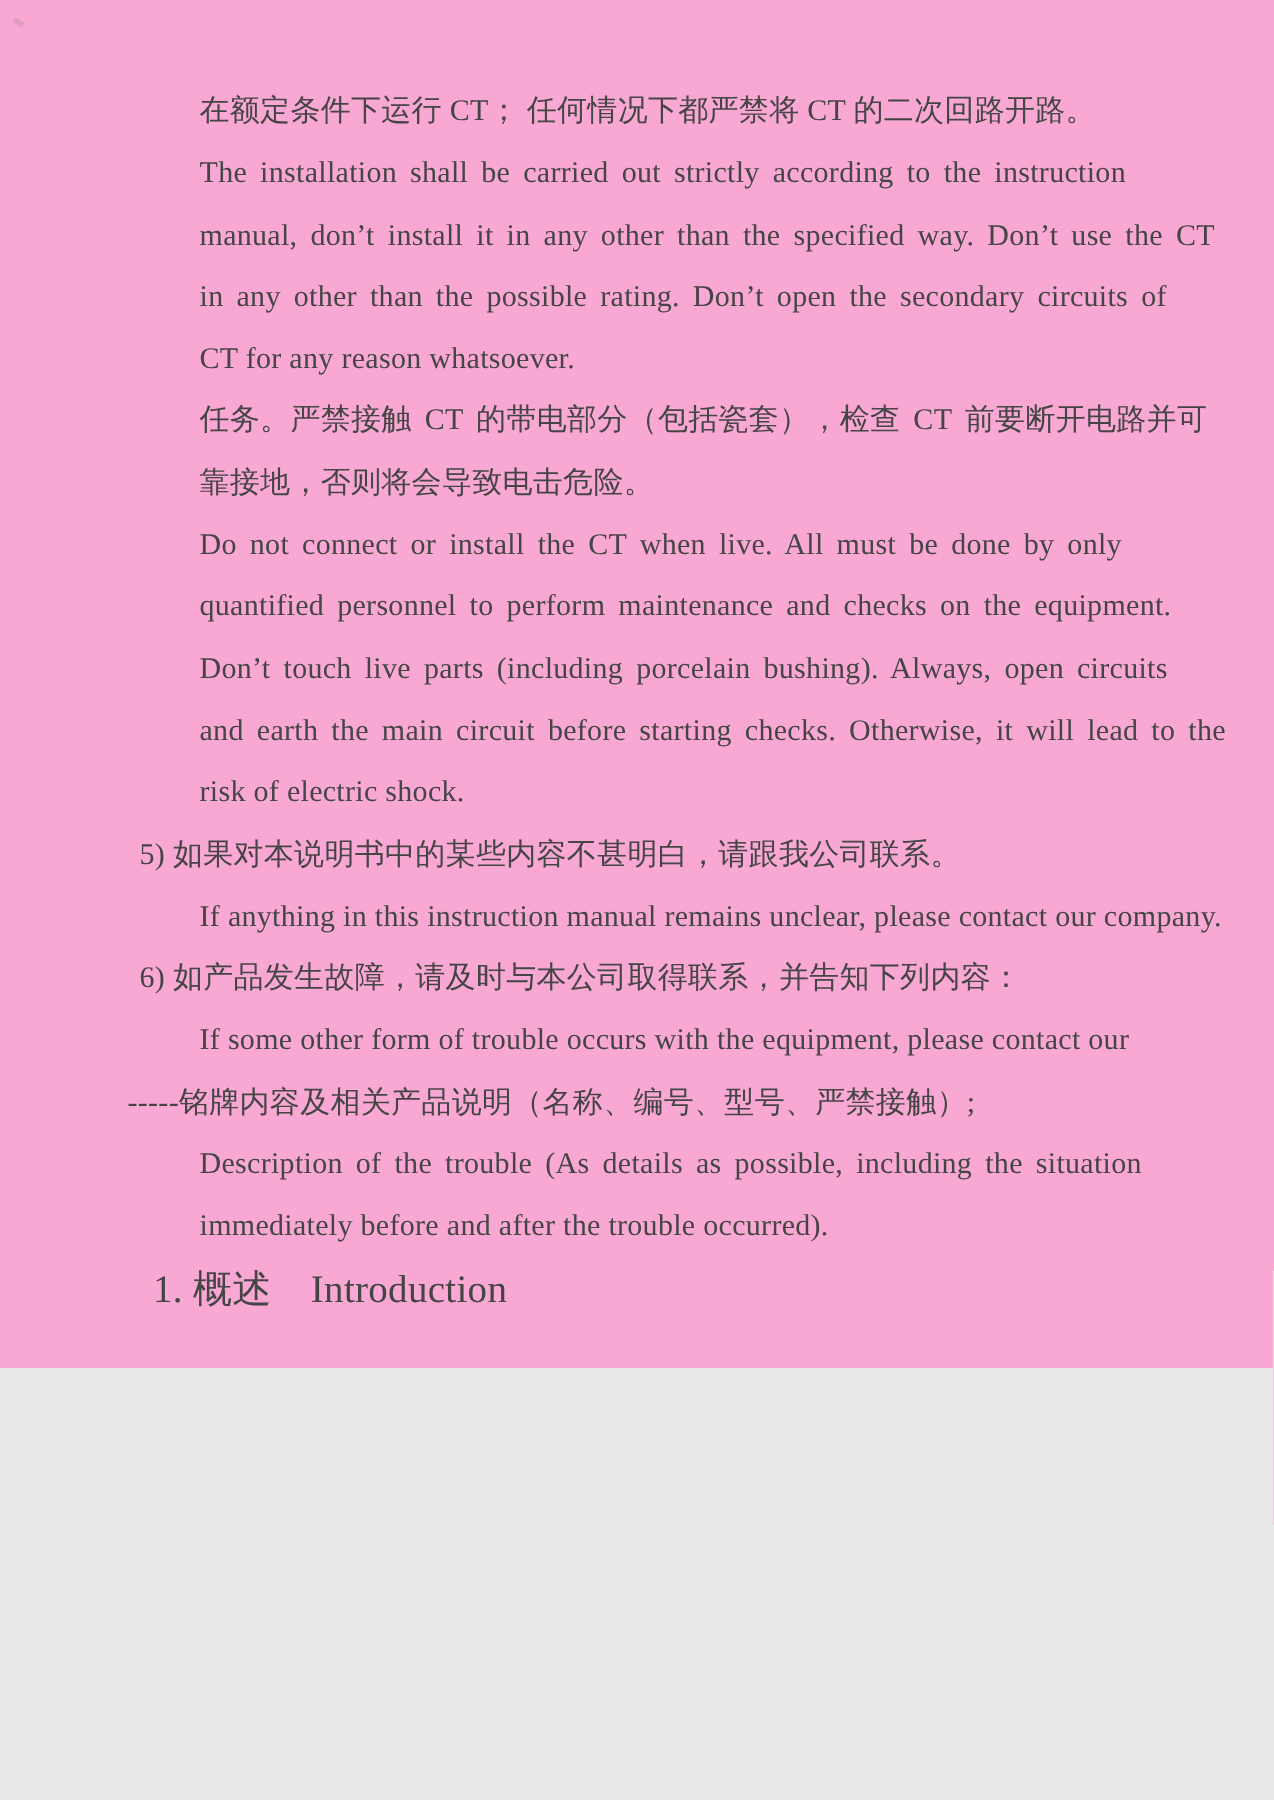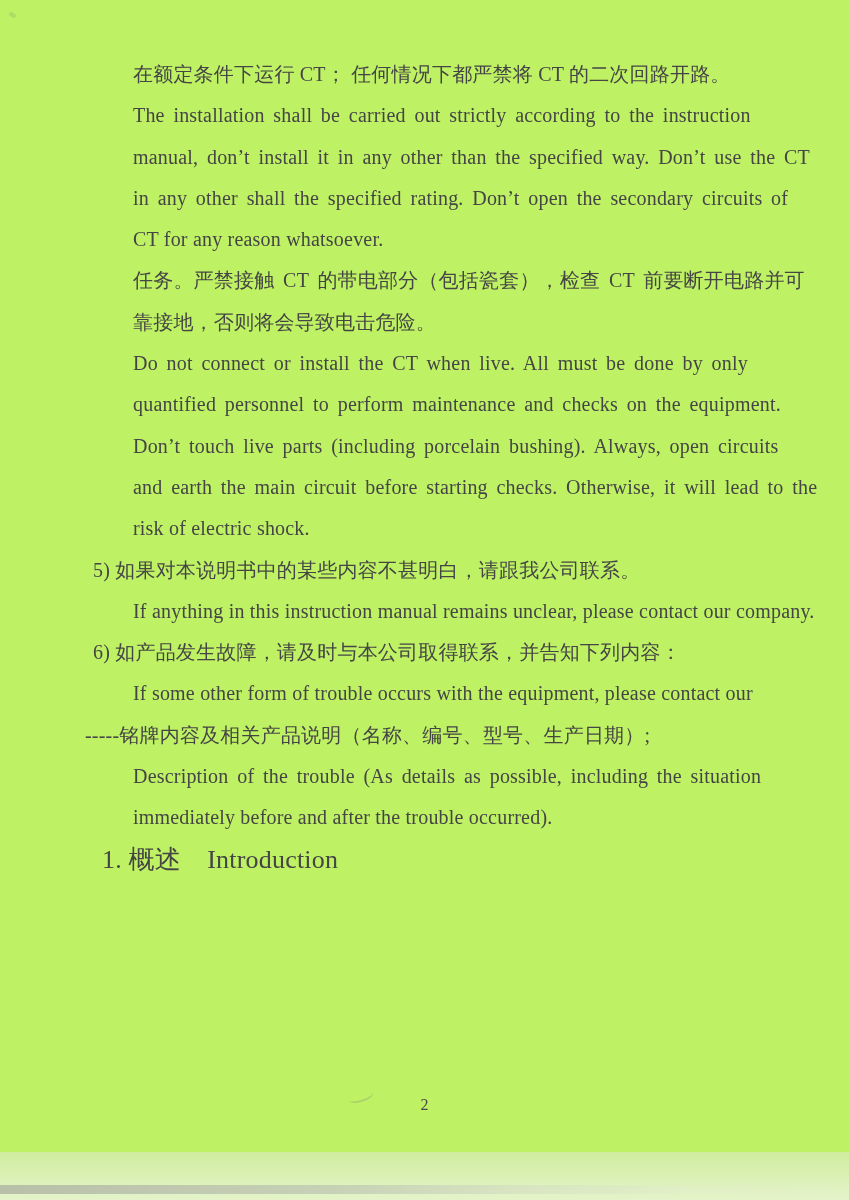--- a/index.html
+++ b/index.html
@@ -3,23 +3,23 @@
 <meta charset="utf-8">
 <style>
   html, body {
     margin: 0;
     padding: 0;
     background: #e9e9e9;
   }
   #page {
     position: relative;
     width: 849px;
-    height: 1200px;
+    height: 912px;
     margin: 0 auto;
-    background: #bef264;
+    background: #f9a8d4;
     overflow: hidden;
     font-family: "Liberation Serif", "DejaVu Serif", serif;
     color: #454545;
   }
   #content {
     position: absolute;
     left: 93px;
     top: 54px;
     width: 700px;
   }
@@ -99,21 +99,21 @@
 <div id="page">
   <span class="scan-speck-topleft"></span>
 
   <div id="content">
       <div class="para body">
         <div class="line first last">在额定条件下运行 CT； 任何情况下都严禁将 CT 的二次回路开路。</div>
       </div>
       <div class="para body justify">
         <div class="line first">The installation shall be carried out strictly according to the instruction</div>
         <div class="line">manual, don’t install it in any other than the specified way. Don’t use the CT</div>
-        <div class="line">in any other shall the specified rating. Don’t open the secondary circuits of</div>
+        <div class="line">in any other than the possible rating. Don’t open the secondary circuits of</div>
         <div class="line last">CT for any reason whatsoever.</div>
       </div>
       <div class="para hang justify">
         <div class="line">任务。严禁接触 CT 的带电部分（包括瓷套），检查 CT 前要断开电路并可</div>
         <div class="line last">靠接地，否则将会导致电击危险。</div>
       </div>
       <div class="para body justify">
         <div class="line first">Do not connect or install the CT when live. All must be done by only</div>
         <div class="line">quantified personnel to perform maintenance and checks on the equipment.</div>
         <div class="line">Don’t touch live parts (including porcelain bushing). Always, open circuits</div>
@@ -126,21 +126,21 @@
       <div class="para body">
         <div class="line first last">If anything in this instruction manual remains unclear, please contact our company.</div>
       </div>
       <div class="para hang">
         <div class="line first last">6) 如产品发生故障，请及时与本公司取得联系，并告知下列内容：</div>
       </div>
       <div class="para body">
         <div class="line first">If some other form of trouble occurs with the equipment, please contact our</div>
       </div>
       <div class="para dash">
-        <div class="line first last">-----铭牌内容及相关产品说明（名称、编号、型号、生产日期）;</div>
+        <div class="line first last">-----铭牌内容及相关产品说明（名称、编号、型号、严禁接触）;</div>
       </div>
       <div class="para body justify">
         <div class="line first">Description of the trouble (As details as possible, including the situation</div>
         <div class="line last">immediately before and after the trouble occurred).</div>
       </div>
       <div class="para heading">
         <div class="line first last">1. 概述 Introduction</div>
       </div>
     </div>
 

